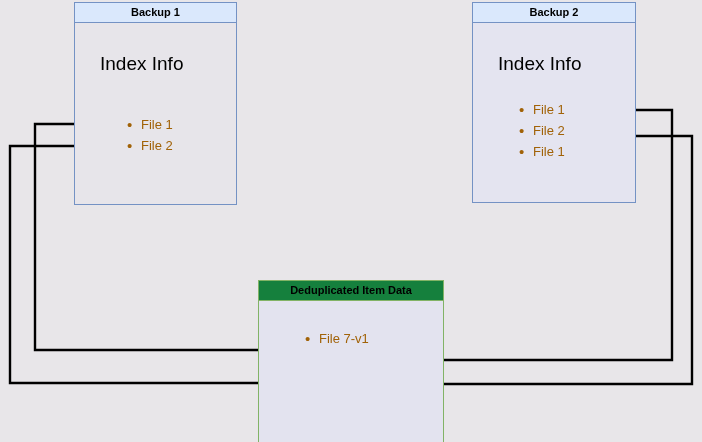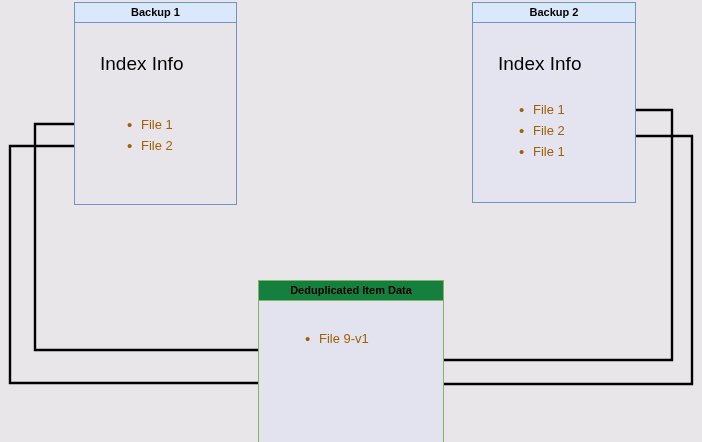--- a/index.html
+++ b/index.html
@@ -160,18 +160,18 @@
         <li>File 2</li>
         <li>File 1</li>
       </ul>
     </div>
   </div>
 
   <div id="dedup" class="node green" style="left:258px; top:280px; width:186px; height:165px;">
     <div class="node-header">Deduplicated Item Data</div>
     <div class="node-body">
       <ul class="bullet-list dedup" style="left:44px; top:26px;">
-        <li>File 9-v1</li>
+        <li>File 7-v1</li>
       </ul>
     </div>
   </div>
 
 </div>
 
 </body></html>

